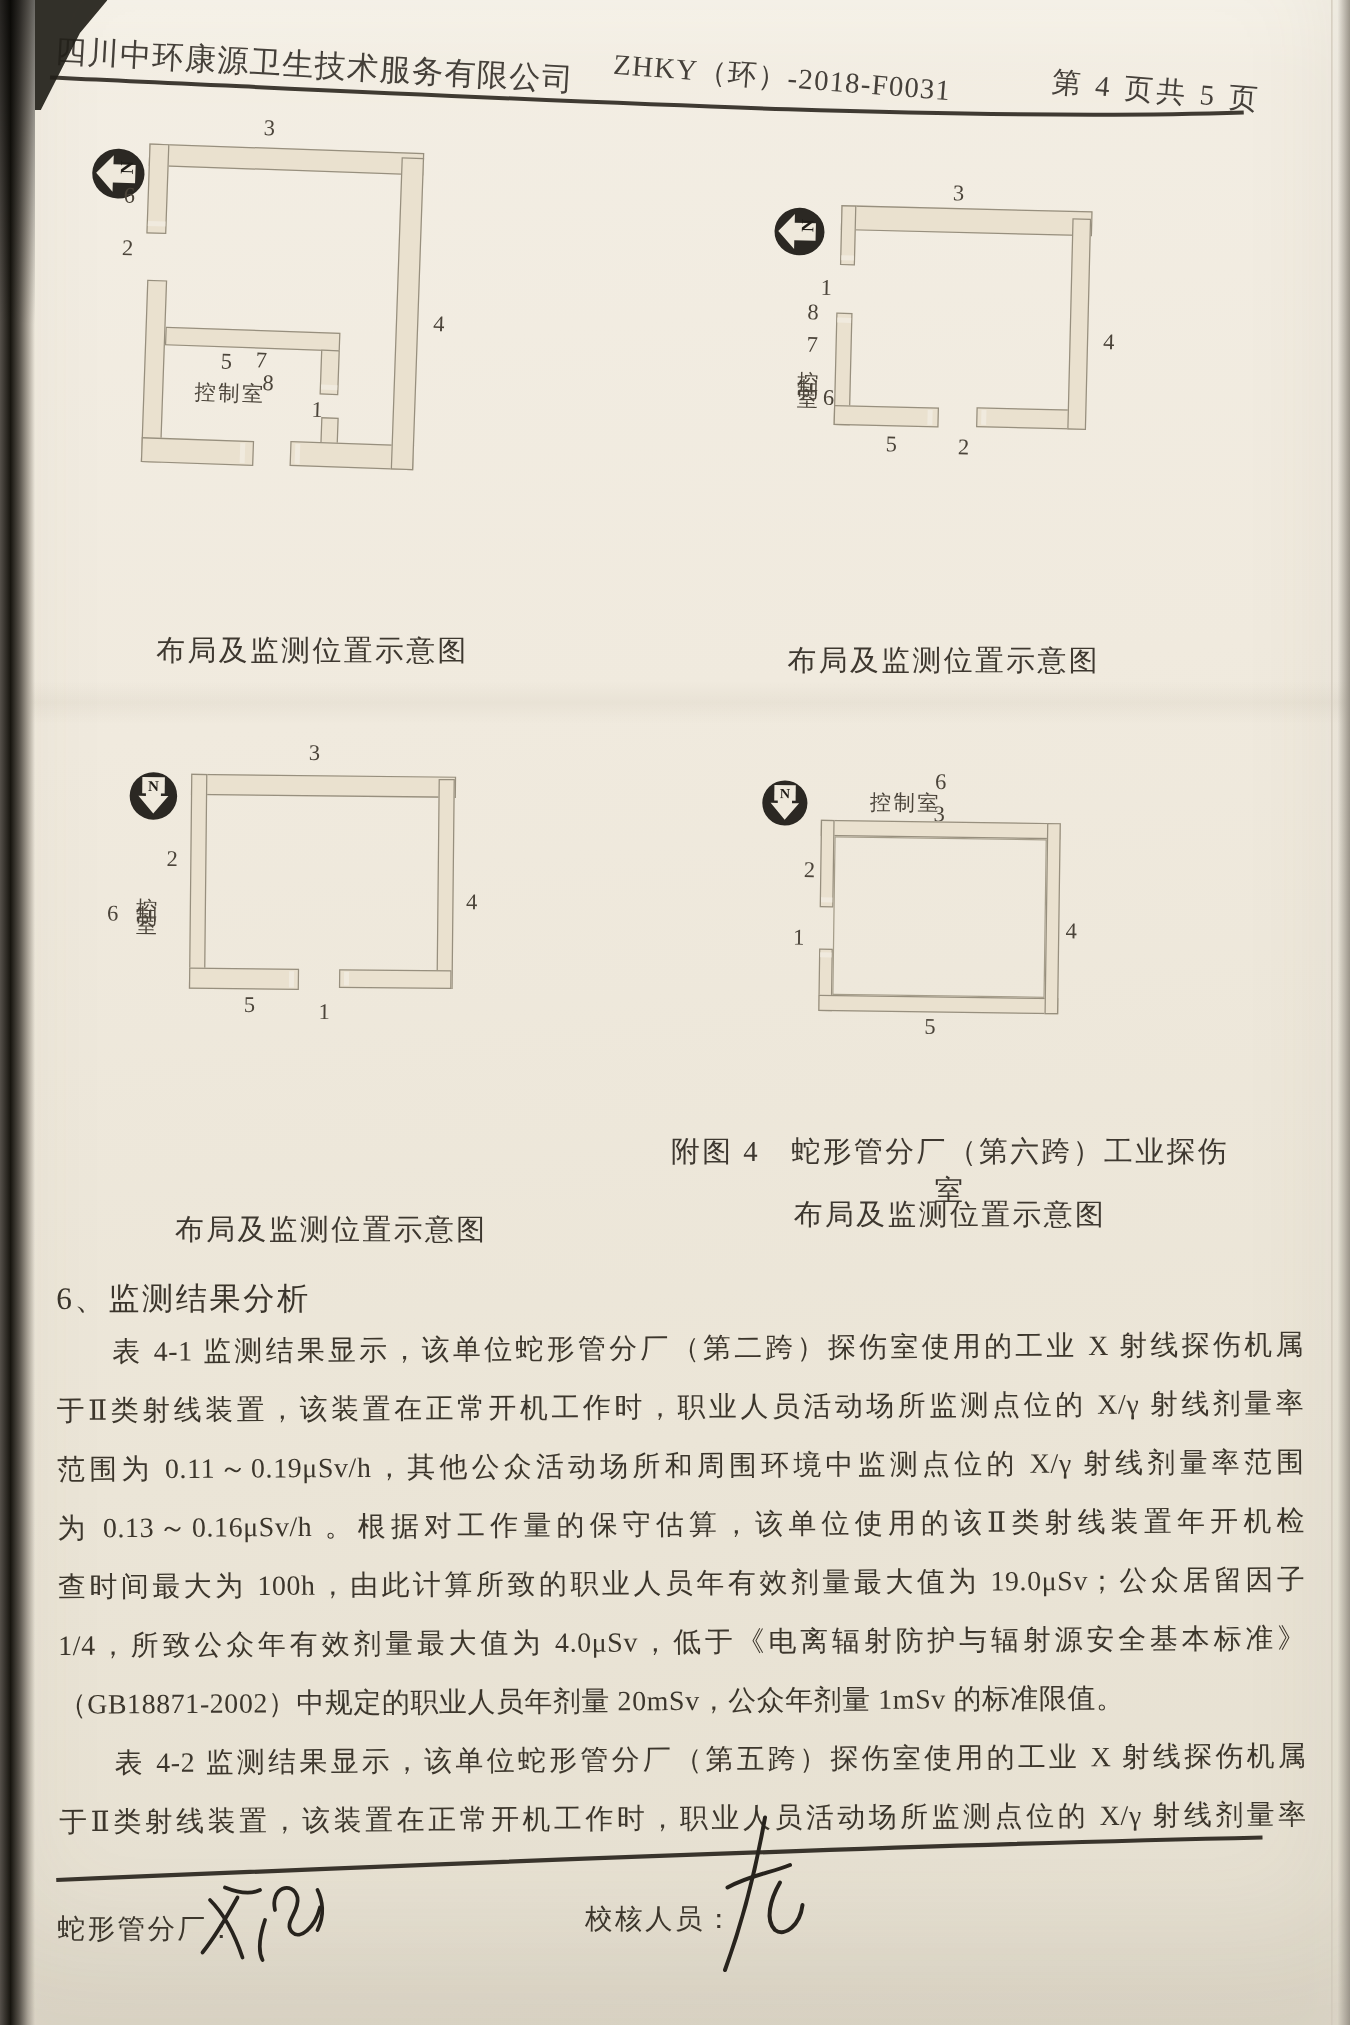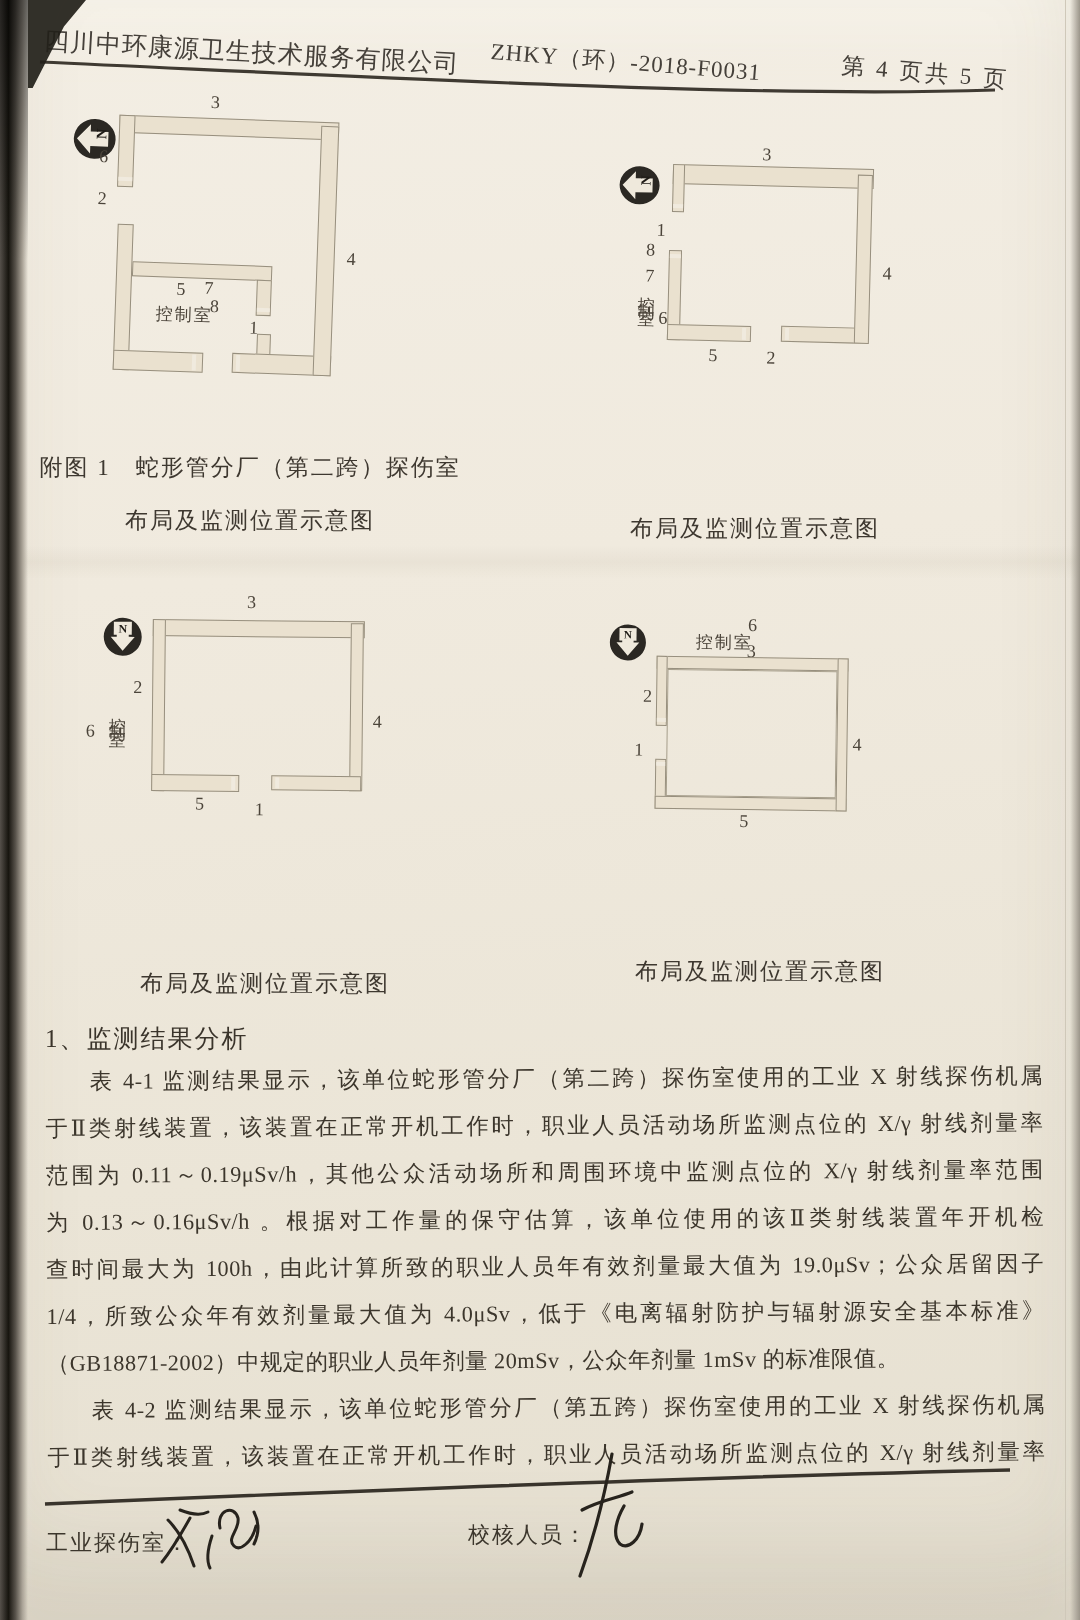--- a/index.html
+++ b/index.html
@@ -110,21 +110,20 @@
     <div class="wall" style="left:69px;top:186px;width:84px;height:16px;"></div>
     <div class="notch" style="left:144px;top:188px;width:4px;height:12px;"></div>
     <div class="ptlabel" style="left:111px;top:206px;">5</div>
     <div class="ptlabel" style="left:169px;top:207px;">2</div>
     <div class="wall" style="left:183px;top:185px;width:86px;height:16px;"></div>
     <div class="notch" style="left:187px;top:187px;width:4px;height:12px;"></div>
     <div class="wall" style="left:256px;top:32px;width:15px;height:169px;"></div>
     <div class="ptlabel" style="left:283px;top:120px;">4</div>
   </div>
 
-  <div class="caption" style="left:30px;top:452px;width:440px;">附图 1　蛇形管分厂（第二跨）探伤室</div>
   <div class="caption" style="left:30px;top:505px;width:440px;">布局及监测位置示意图</div>
   <div class="caption" style="left:535px;top:513px;width:440px;">布局及监测位置示意图</div>
 
   <div class="crease"></div>
 
   <div class="figure" style="left:80px;top:590px;width:320px;height:235px;transform:rotate(0.6deg);">
     <div class="ptlabel" style="left:166px;top:2px;">3</div>
     <svg class="compass" style="left:22px;top:28px;" width="40" height="40" viewBox="0 0 40 40">
       <circle cx="20" cy="20" r="19" fill="#2b2823"></circle>
       <rect x="11" y="5" width="18" height="13" fill="#efe9dc"></rect>
@@ -164,39 +163,40 @@
     <div class="ptlabel" style="left:40px;top:156px;">1</div>
     <div class="wall" style="left:61px;top:175px;width:11px;height:50px;"></div>
     <div class="notch" style="left:62px;top:178px;width:9px;height:4px;"></div>
     <div class="wall" style="left:61px;top:212px;width:192px;height:13px;"></div>
     <div class="wall" style="left:242px;top:72px;width:11px;height:153px;"></div>
     <div class="ptlabel" style="left:258px;top:148px;">4</div>
     <div class="ptlabel" style="left:146px;top:226px;">5</div>
   </div>
 
   <div class="caption" style="left:25px;top:968px;width:480px;">布局及监测位置示意图</div>
+  <div class="caption" style="left:530px;top:906px;width:460px;">附图 4　蛇形管分厂（第六跨）工业探伤室</div>
   <div class="caption" style="left:530px;top:956px;width:460px;">布局及监测位置示意图</div>
 
-  <div class="sec-heading">1、监测结果分析</div>
+  <div class="sec-heading">6、监测结果分析</div>
   <div class="analysis">
     <div class="aline indent">表 4-1 监测结果显示，该单位蛇形管分厂（第二跨）探伤室使用的工业 X 射线探伤机属</div>
     <div class="aline">于Ⅱ类射线装置，该装置在正常开机工作时，职业人员活动场所监测点位的 X/γ 射线剂量率</div>
     <div class="aline">范围为 0.11～0.19μSv/h，其他公众活动场所和周围环境中监测点位的 X/γ 射线剂量率范围</div>
     <div class="aline">为 0.13～0.16μSv/h 。根据对工作量的保守估算，该单位使用的该Ⅱ类射线装置年开机检</div>
     <div class="aline">查时间最大为 100h，由此计算所致的职业人员年有效剂量最大值为 19.0μSv；公众居留因子</div>
     <div class="aline">1/4，所致公众年有效剂量最大值为 4.0μSv，低于《电离辐射防护与辐射源安全基本标准》</div>
     <div class="aline short">（GB18871-2002）中规定的职业人员年剂量 20mSv，公众年剂量 1mSv 的标准限值。</div>
     <div class="aline indent">表 4-2 监测结果显示，该单位蛇形管分厂（第五跨）探伤室使用的工业 X 射线探伤机属</div>
     <div class="aline">于Ⅱ类射线装置，该装置在正常开机工作时，职业人员活动场所监测点位的 X/γ 射线剂量率</div>
   </div>
 
   <svg class="rule-svg" style="left:35px;top:1460px;" width="1010" height="55">
     <path d="M10,44 C340,30 700,16 975,10" stroke="#39342c" stroke-width="3.4" fill="none"></path>
   </svg>
-  <div class="foot-label" style="left:46px;top:1528px;">工业探伤室：</div>
+  <div class="foot-label" style="left:46px;top:1528px;">蛇形管分厂：</div>
   <svg class="sig" style="left:150px;top:1498px;" width="130" height="80" viewBox="0 0 130 80">
     <g stroke="#27231d" stroke-width="3" fill="none" stroke-linecap="round">
       <path d="M18,22 C30,34 38,50 44,68"></path>
       <path d="M40,20 C30,38 20,54 12,64"></path>
       <path d="M30,12 C40,16 50,18 58,14"></path>
       <path d="M62,38 C58,50 56,62 60,70"></path>
       <path d="M70,30 C66,12 84,6 88,20 C90,32 76,40 84,48 C90,54 102,44 106,28"></path>
       <path d="M104,14 C108,22 110,34 104,46"></path>
     </g>
   </svg>

